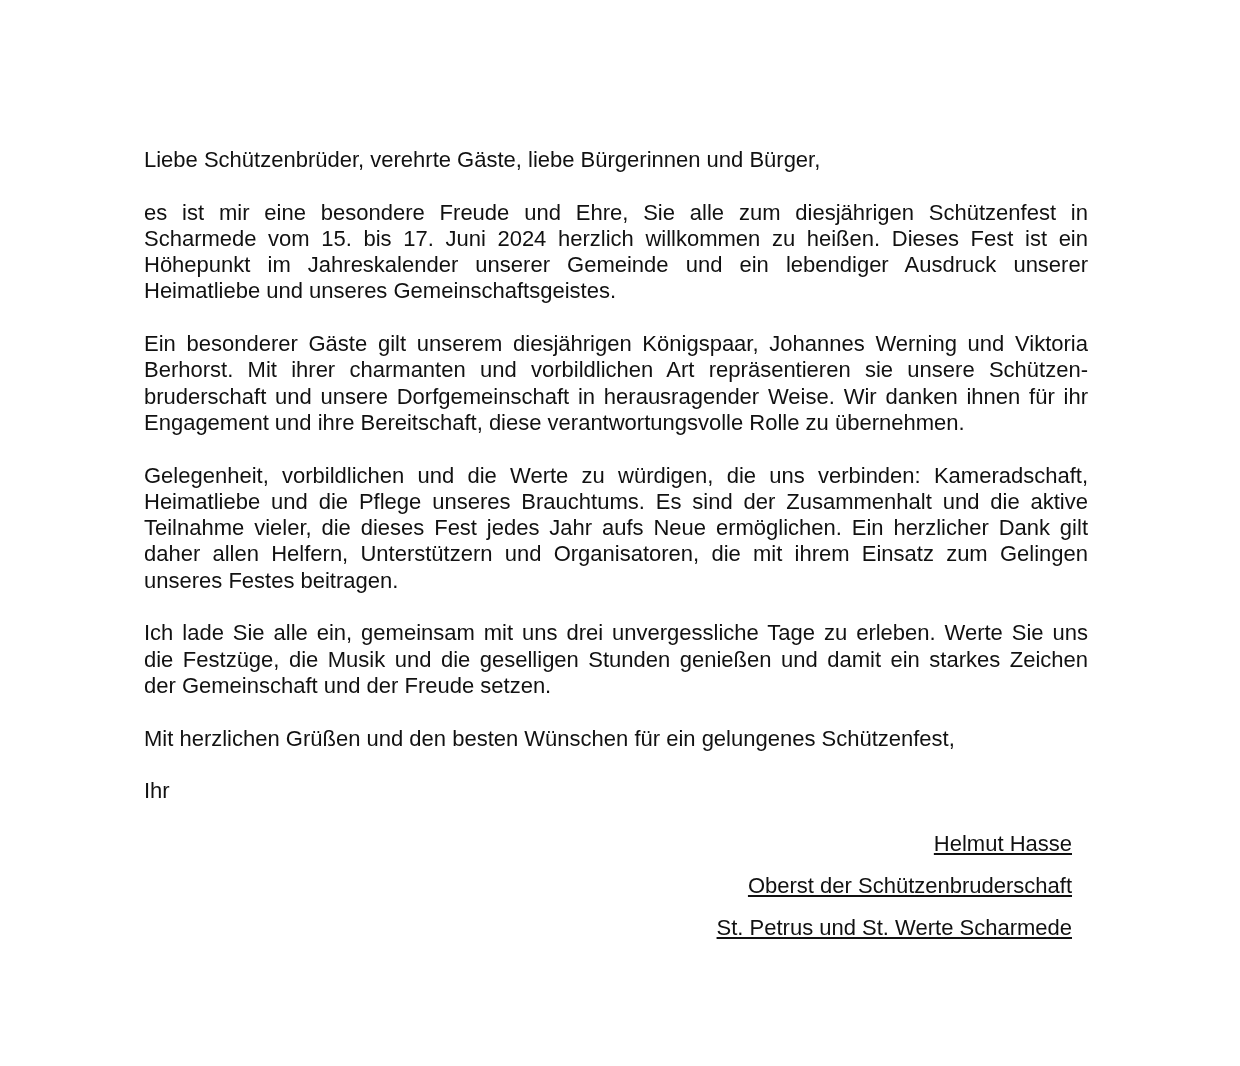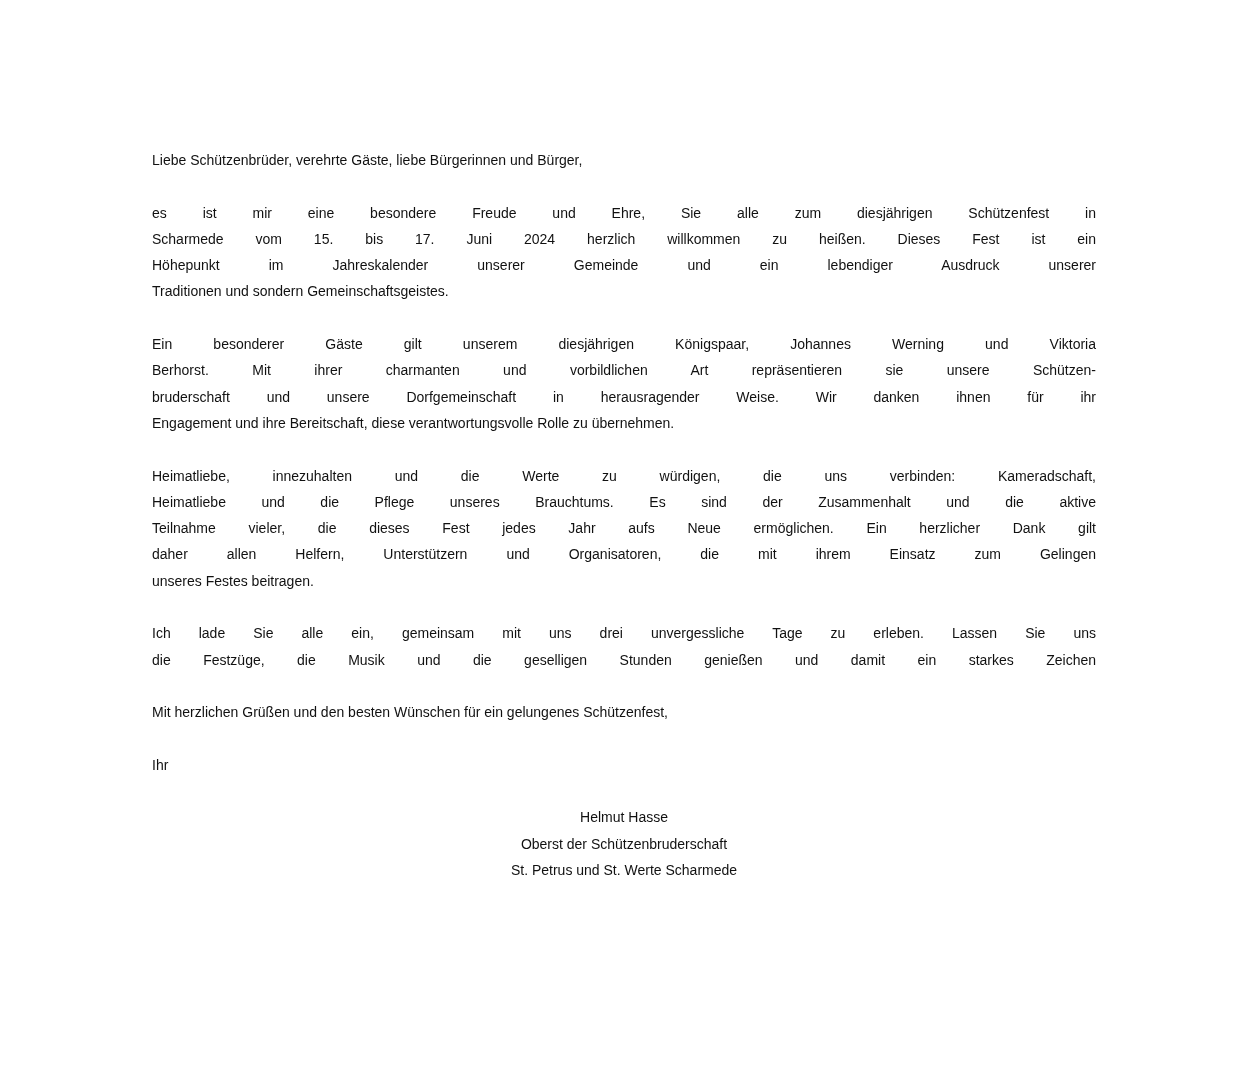--- a/index.html
+++ b/index.html
@@ -1,63 +1,64 @@
 <!DOCTYPE html>
 <html><head>
 <meta charset="utf-8">
 <style>
   html, body { margin: 0; padding: 0; background: #ffffff; }
   body { width: 1240px; height: 1066px; position: relative; overflow: hidden; }
   .page {
     position: absolute;
-    left: 152px;
+    left: 144px;
     top: 147px;
     width: 944px;
     font-family: "Liberation Sans", sans-serif;
-    font-size: 14px;
+    font-size: 22px;
     line-height: 26.3px;
     color: #111111;
   }
   .para { margin: 0 0 26.3px 0; text-align: justify; text-align-last: left; }
   .para.left { text-align: left; }
-  .sig-line { margin: 0; text-align: center; }
+  .sig-line { margin: 16px; text-align: right; text-decoration: underline; }
   .lines .ln { display: block; text-align: justify; text-align-last: justify; }
   .lines .ln.last { text-align-last: left; }
 </style>
 </head>
 <body>
 
 <div class="page">
   <p class="para left">Liebe Schützenbrüder, verehrte Gäste, liebe Bürgerinnen und Bürger,</p>
 
   <p class="para lines">
     <span class="ln">es ist mir eine besondere Freude und Ehre, Sie alle zum diesjährigen Schützenfest in</span>
     <span class="ln">Scharmede vom 15. bis 17. Juni 2024 herzlich willkommen zu heißen. Dieses Fest ist ein</span>
     <span class="ln">Höhepunkt im Jahreskalender unserer Gemeinde und ein lebendiger Ausdruck unserer</span>
-    <span class="ln last">Traditionen und sondern Gemeinschaftsgeistes.</span>
+    <span class="ln last">Heimatliebe und unseres Gemeinschaftsgeistes.</span>
   </p>
 
   <p class="para lines">
     <span class="ln">Ein besonderer Gäste gilt unserem diesjährigen Königspaar, Johannes Werning und Viktoria</span>
     <span class="ln">Berhorst. Mit ihrer charmanten und vorbildlichen Art repräsentieren sie unsere Schützen-</span>
     <span class="ln">bruderschaft und unsere Dorfgemeinschaft in herausragender Weise. Wir danken ihnen für ihr</span>
     <span class="ln last">Engagement und ihre Bereitschaft, diese verantwortungsvolle Rolle zu übernehmen.</span>
   </p>
 
   <p class="para lines">
-    <span class="ln">Heimatliebe, innezuhalten und die Werte zu würdigen, die uns verbinden: Kameradschaft,</span>
+    <span class="ln">Gelegenheit, vorbildlichen und die Werte zu würdigen, die uns verbinden: Kameradschaft,</span>
     <span class="ln">Heimatliebe und die Pflege unseres Brauchtums. Es sind der Zusammenhalt und die aktive</span>
     <span class="ln">Teilnahme vieler, die dieses Fest jedes Jahr aufs Neue ermöglichen. Ein herzlicher Dank gilt</span>
     <span class="ln">daher allen Helfern, Unterstützern und Organisatoren, die mit ihrem Einsatz zum Gelingen</span>
     <span class="ln last">unseres Festes beitragen.</span>
   </p>
 
   <p class="para lines">
-    <span class="ln">Ich lade Sie alle ein, gemeinsam mit uns drei unvergessliche Tage zu erleben. Lassen Sie uns</span>
+    <span class="ln">Ich lade Sie alle ein, gemeinsam mit uns drei unvergessliche Tage zu erleben. Werte Sie uns</span>
     <span class="ln">die Festzüge, die Musik und die geselligen Stunden genießen und damit ein starkes Zeichen</span>
+    <span class="ln last">der Gemeinschaft und der Freude setzen.</span>
   </p>
 
   <p class="para left">Mit herzlichen Grüßen und den besten Wünschen für ein gelungenes Schützenfest,</p>
 
   <p class="para left">Ihr</p>
 
   <div>
     <p class="sig-line">Helmut Hasse</p>
     <p class="sig-line">Oberst der Schützenbruderschaft</p>
     <p class="sig-line">St. Petrus und St. Werte Scharmede</p>

